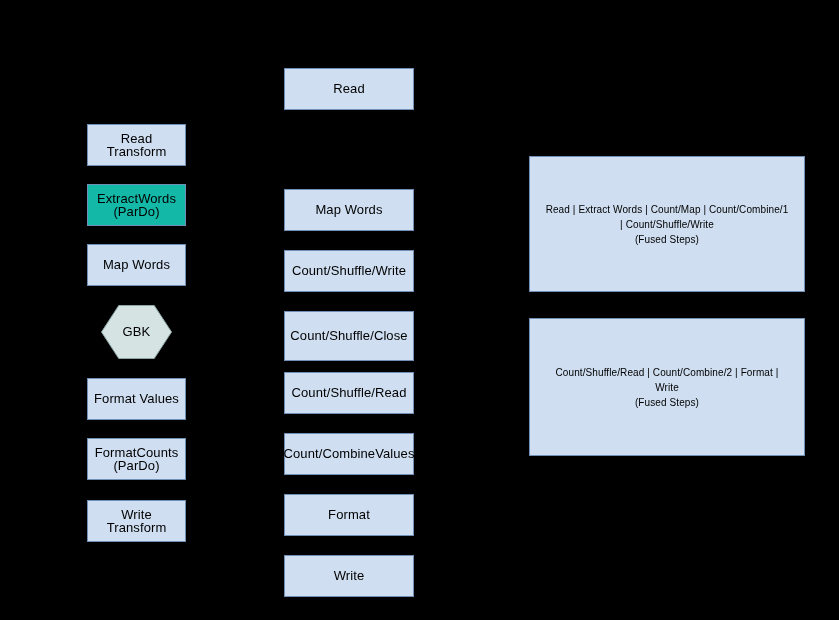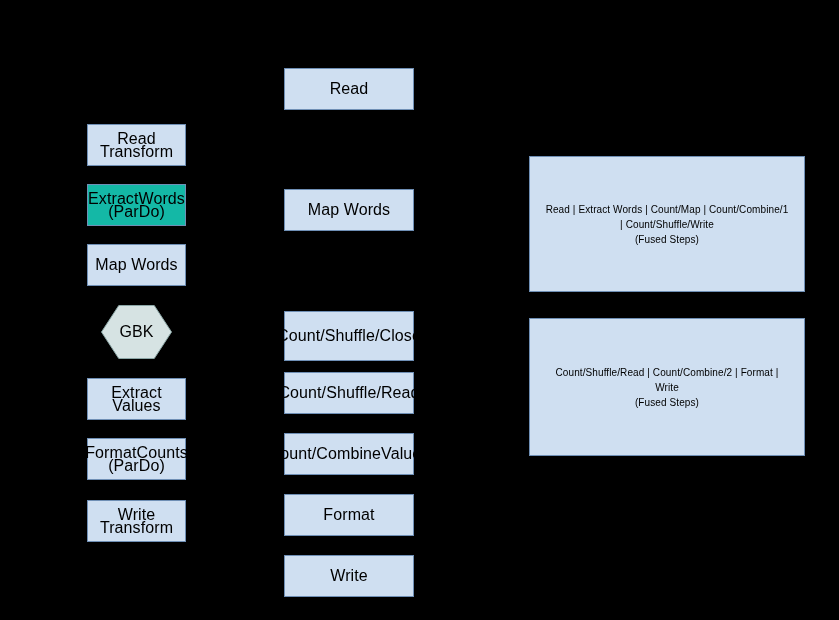--- a/index.html
+++ b/index.html
@@ -21,21 +21,21 @@
     background: #000000;
   }
   .node {
     position: absolute;
     box-sizing: border-box;
     display: flex;
     align-items: center;
     justify-content: center;
     text-align: center;
     color: #000000;
-    font-size: 16px;
+    font-size: 13px;
     line-height: 13.5px;
     letter-spacing: 0.1px;
     -webkit-font-smoothing: antialiased;
   }
   .box {
     background: #cfdff1;
     border: 1px solid #6f8fb5;
   }
   .node .label {
     display: block;
@@ -81,36 +81,39 @@
       <div class="node box" style="left: 51px; top: 244px; width: 99px; height: 42px; background: rgb(207, 223, 241); border-color: rgb(111, 143, 181);">
         <span class="label">Map Words</span>
       </div>
       <div class="node hex" style="left: 65px; top: 305px; width: 71px; height: 54px;">
         <svg class="hexshape" viewBox="0 0 71 54" preserveAspectRatio="none">
           <polygon points="17.75,0.5 53.25,0.5 70.5,27 53.25,53.5 17.75,53.5 0.5,27" fill="#d6e3e3" stroke="#8ba6a6" stroke-width="1"></polygon>
         </svg>
         <span class="label">GBK</span>
       </div>
       <div class="node box" style="left: 51px; top: 378px; width: 99px; height: 42px; background: rgb(207, 223, 241); border-color: rgb(111, 143, 181);">
-        <span class="label">Extract Values</span>
+        <span class="label">Format Values</span>
       </div>
       <div class="node box" style="left: 51px; top: 438px; width: 99px; height: 42px; background: rgb(207, 223, 241); border-color: rgb(111, 143, 181);">
         <span class="label">FormatCounts
 (ParDo)</span>
       </div>
       <div class="node box" style="left: 51px; top: 500px; width: 99px; height: 42px; background: rgb(207, 223, 241); border-color: rgb(111, 143, 181);">
         <span class="label">Write Transform</span>
       </div>
     </div>
     <div style="position: absolute; left: 0px; top: 0px; width: 100%; height: 100%;">
       <div class="node box" style="left: 284px; top: 68px; width: 130px; height: 42px; background: rgb(207, 223, 241); border-color: rgb(111, 143, 181);">
         <span class="label">Read</span>
       </div>
       <div class="node box" style="left: 284px; top: 189px; width: 130px; height: 42px; background: rgb(207, 223, 241); border-color: rgb(111, 143, 181);">
         <span class="label">Map Words</span>
+      </div>
+      <div class="node box" style="left: 284px; top: 250px; width: 130px; height: 42px; background: rgb(207, 223, 241); border-color: rgb(111, 143, 181);">
+        <span class="label">Count/Shuffle/Write</span>
       </div>
       <div class="node box" style="left: 284px; top: 311px; width: 130px; height: 50px; background: rgb(207, 223, 241); border-color: rgb(111, 143, 181);">
         <span class="label">Count/Shuffle/Close</span>
       </div>
       <div class="node box" style="left: 284px; top: 372px; width: 130px; height: 42px; background: rgb(207, 223, 241); border-color: rgb(111, 143, 181);">
         <span class="label">Count/Shuffle/Read</span>
       </div>
       <div class="node box" style="left: 284px; top: 433px; width: 130px; height: 42px; background: rgb(207, 223, 241); border-color: rgb(111, 143, 181);">
         <span class="label">Count/CombineValues</span>
       </div>

